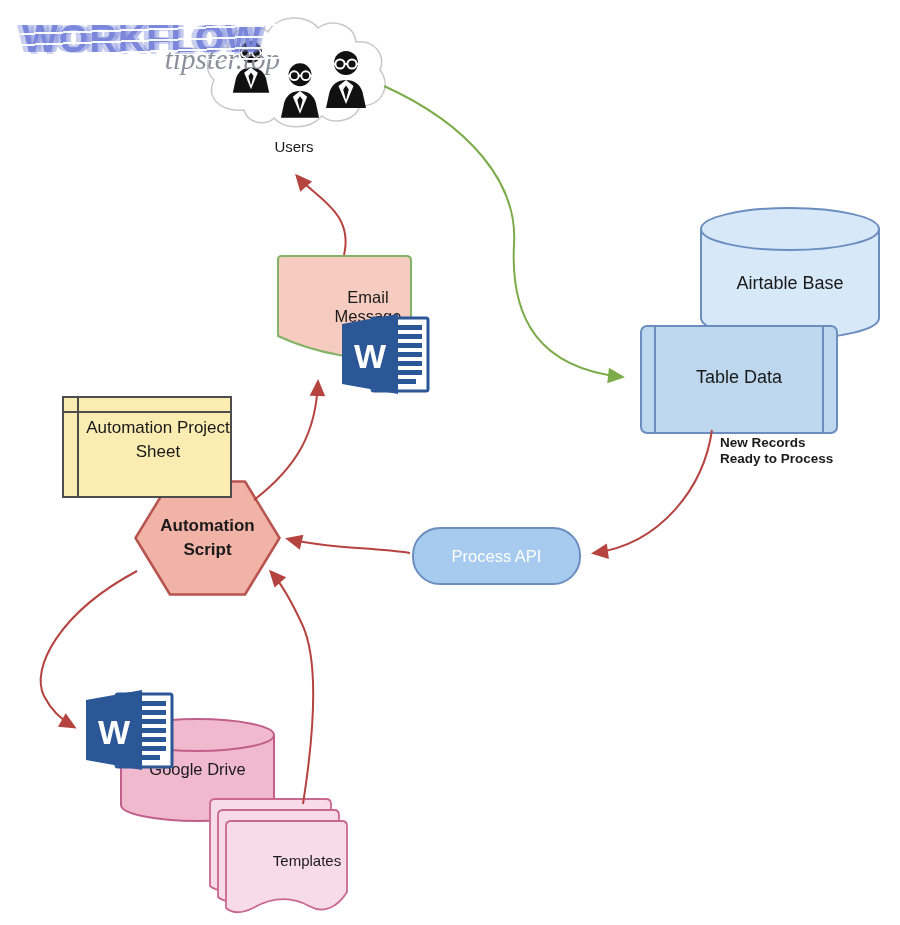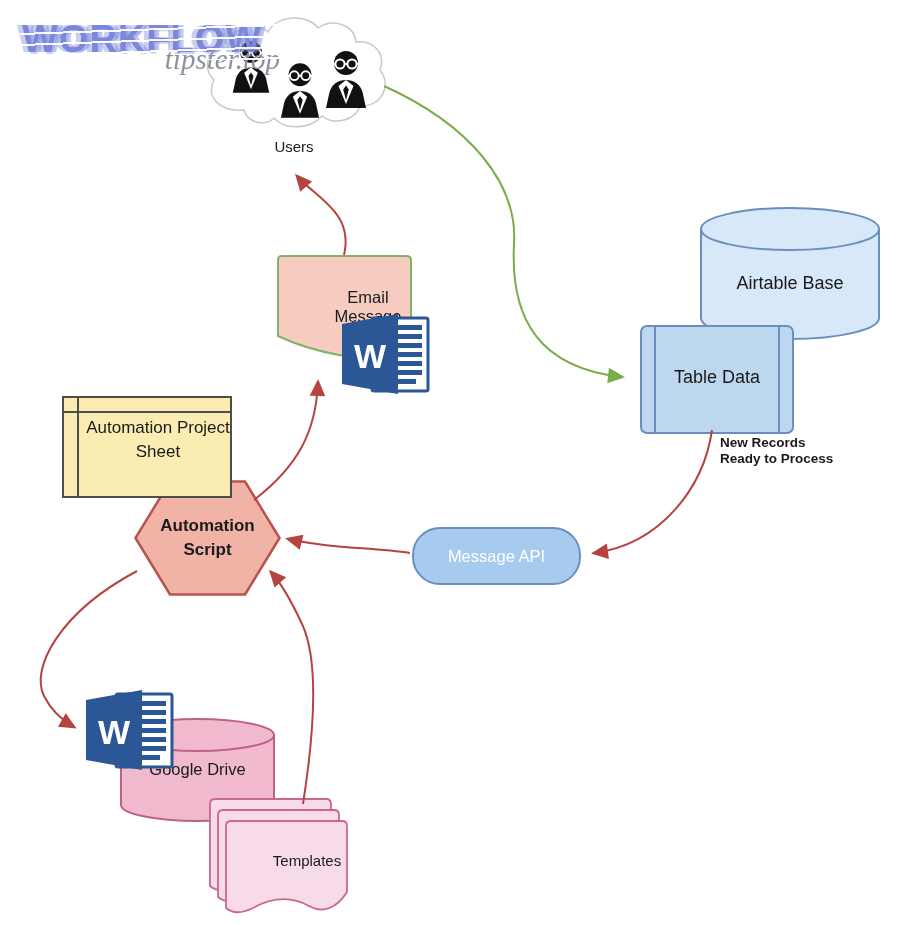--- a/index.html
+++ b/index.html
@@ -23,21 +23,21 @@
   .users-label{bottom:-7px;font-size:15px;}
   .person{position:absolute;}
 
   
   .lbl-lg{font-size:18px;}
   .lbl-md{font-size:16.5px;}
   .lbl-sm{font-size:15px;}
 
   
   .table-data{left:640px;top:325px;width:150px;height:105px;background:#bcd7ee;
-              border:2px solid #6c8ebf;border-radius:7px;}
+              border:2px solid #6c8ebf;border-radius:7px;padding-left:44px;}
   .table-data .vline{position:absolute;top:0;bottom:0;width:2px;background:#6c8ebf;}
 
   
   .edge-note{left:720px;top:435px;font-size:13.5px;line-height:1.2;}
   .edge-note span{display:block;font-weight:bold;}
 
   
   .api-pill{left:412px;top:527px;width:165px;height:54px;border-radius:28px;
             background:#a6cbee;border:2px solid #6c8ebf;display:flex;align-items:center;
             justify-content:center;color:#ffffff;font-size:16.5px;}
@@ -137,21 +137,21 @@
     <div class="shape-label hex-label">Automation Script</div>
   </div>
 
   <div class="abs sheet">
     <div class="hline"></div>
     <div class="vline"></div>
     <div class="shape-label">Automation Project Sheet</div>
   </div>
 
   <div class="abs api-pill">
-    <span>Message API</span>
+    <span>Process API</span>
   </div>
 
   <div class="abs" style="left:120px;top:718px;width:155px;height:104px;">
     <svg width="155" height="104" viewBox="0 0 155 104">
       <path d="M1 17 A 76.5 16 0 0 1 154 17 V 87 A 76.5 16 0 0 1 1 87 Z" fill="#f0b9cd" stroke="#c0608a" stroke-width="2"></path>
       <path d="M1 17 A 76.5 16 0 0 0 154 17" fill="none" stroke="#c0608a" stroke-width="2"></path>
     </svg>
     <div class="shape-label lbl-md" style="top:42px;">Google Drive</div>
   </div>
 

